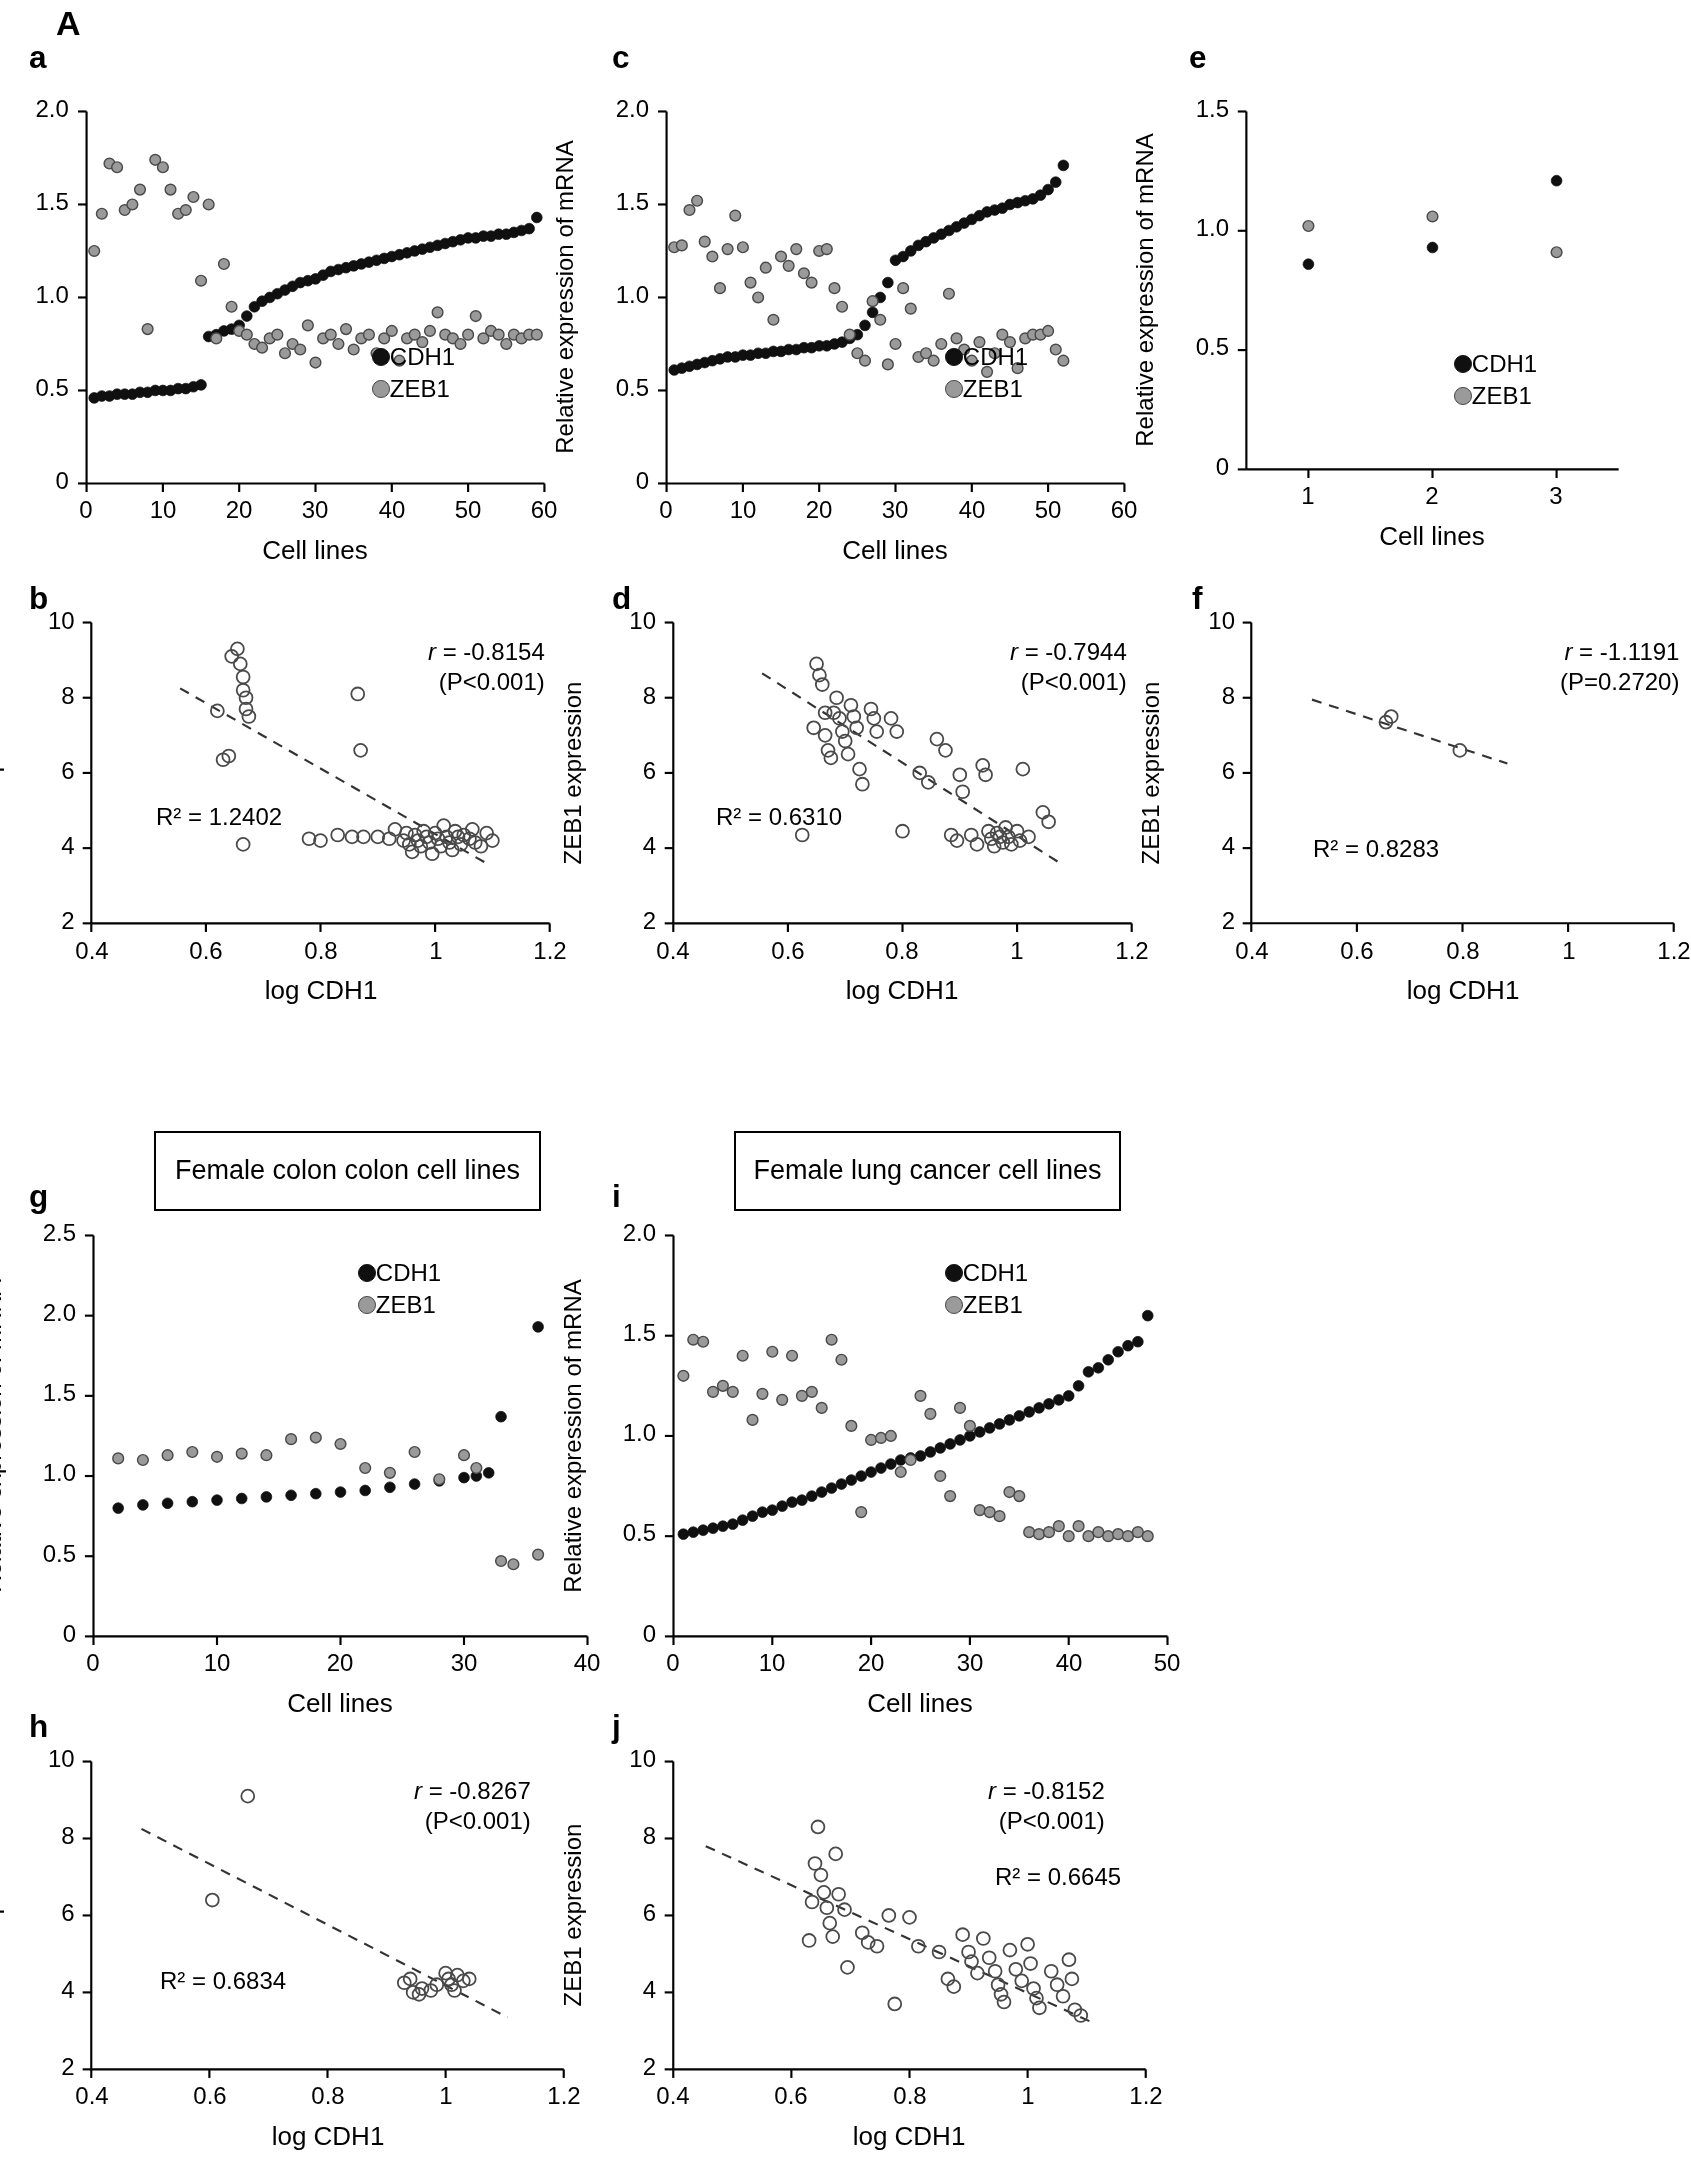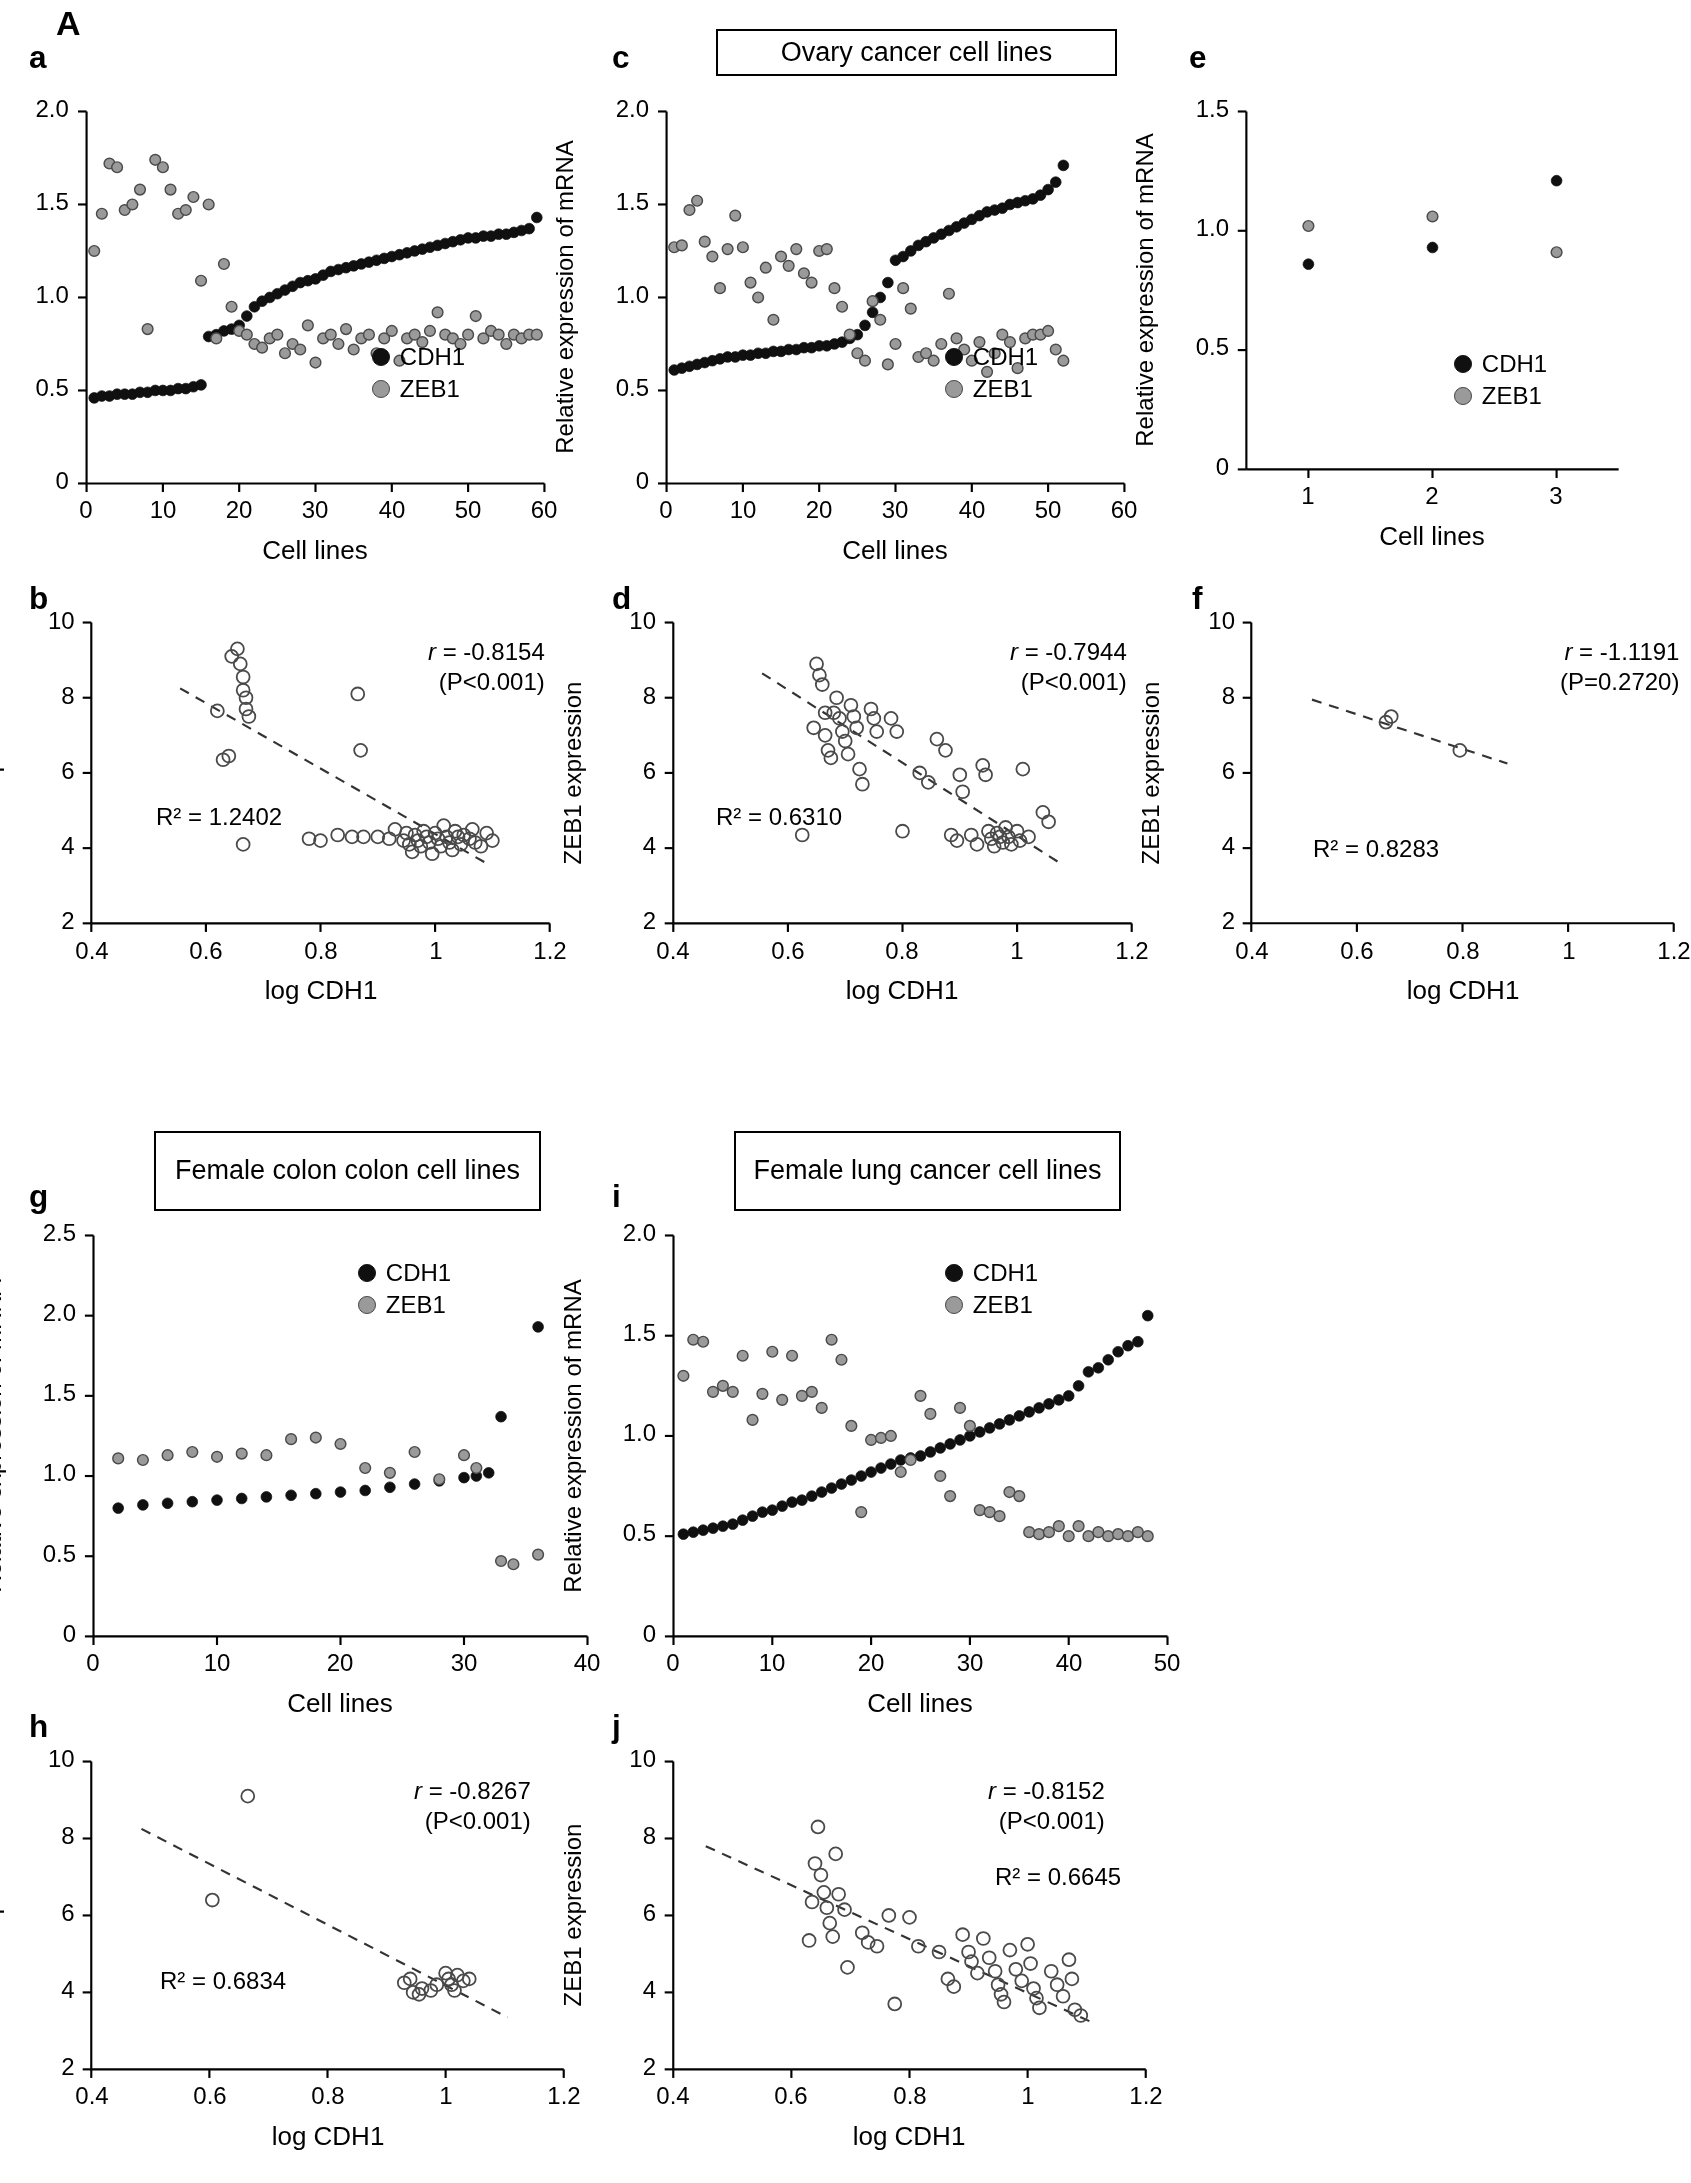--- a/index.html
+++ b/index.html
@@ -60,21 +60,20 @@
     font-size: 24px;
     text-align: center;
   }
   .legend {
     position: absolute;
     font-size: 24px;
   }
   .legend-row {
     display: flex;
     align-items: center;
-    gap: 10px;
     margin-bottom: 5.7px;
     height: 26px;
   }
   .legend-dot {
     width: 15.8px;
     height: 15.8px;
     border-radius: 50%;
     display: inline-block;
   }
   .legend-dot.cdh1 {
@@ -335,21 +334,20 @@
     <div class="tick-label" style="left:-1.4px; top:682px; width:76px; text-align:right;">8</div>
     <div class="tick-label" style="left:-1.4px; top:607px; width:76px; text-align:right;">10</div>
     <div class="axis-title" style="left:178px; top:975px; width:286px;">log CDH1</div>
     <div class="y-axis-title" style="left:-23px; top:773px; transform: rotate(-90deg) translate(-50%, 0);">ZEB1 expression</div>
     <div class="annot" style="left:428px; top:637px;">
       <div style="text-align:right;"><span class="ital">r</span><span> = -0.8154</span></div>
       <div style="text-align:right;">(P&lt;0.001)</div>
     </div>
     <div class="annot" style="left:156px; top:802px;">R² = 1.2402</div>
     <div class="panel-letter" style="left:612px; top:39px;">c</div>
-    <div class="title-box" style="left:716px; top:29px; width:401px; height:47px;">Ovary cancer cell lines</div>
     <svg width="573" height="465" style="position:absolute; left:609px; top:90px; overflow:visible;" viewBox="0 0 800 650">
       <line x1="80" y1="550" x2="720" y2="550" stroke="#000000" stroke-width="3"></line>
       <line x1="80" y1="30" x2="80" y2="550" stroke="#000000" stroke-width="3"></line>
       <line x1="80" y1="550" x2="80" y2="562" stroke="#000000" stroke-width="3"></line>
       <line x1="186.66666666666666" y1="550" x2="186.66666666666666" y2="562" stroke="#000000" stroke-width="3"></line>
       <line x1="293.3333333333333" y1="550" x2="293.3333333333333" y2="562" stroke="#000000" stroke-width="3"></line>
       <line x1="400" y1="550" x2="400" y2="562" stroke="#000000" stroke-width="3"></line>
       <line x1="506.66666666666663" y1="550" x2="506.66666666666663" y2="562" stroke="#000000" stroke-width="3"></line>
       <line x1="613.3333333333334" y1="550" x2="613.3333333333334" y2="562" stroke="#000000" stroke-width="3"></line>
       <line x1="720" y1="550" x2="720" y2="562" stroke="#000000" stroke-width="3"></line>

